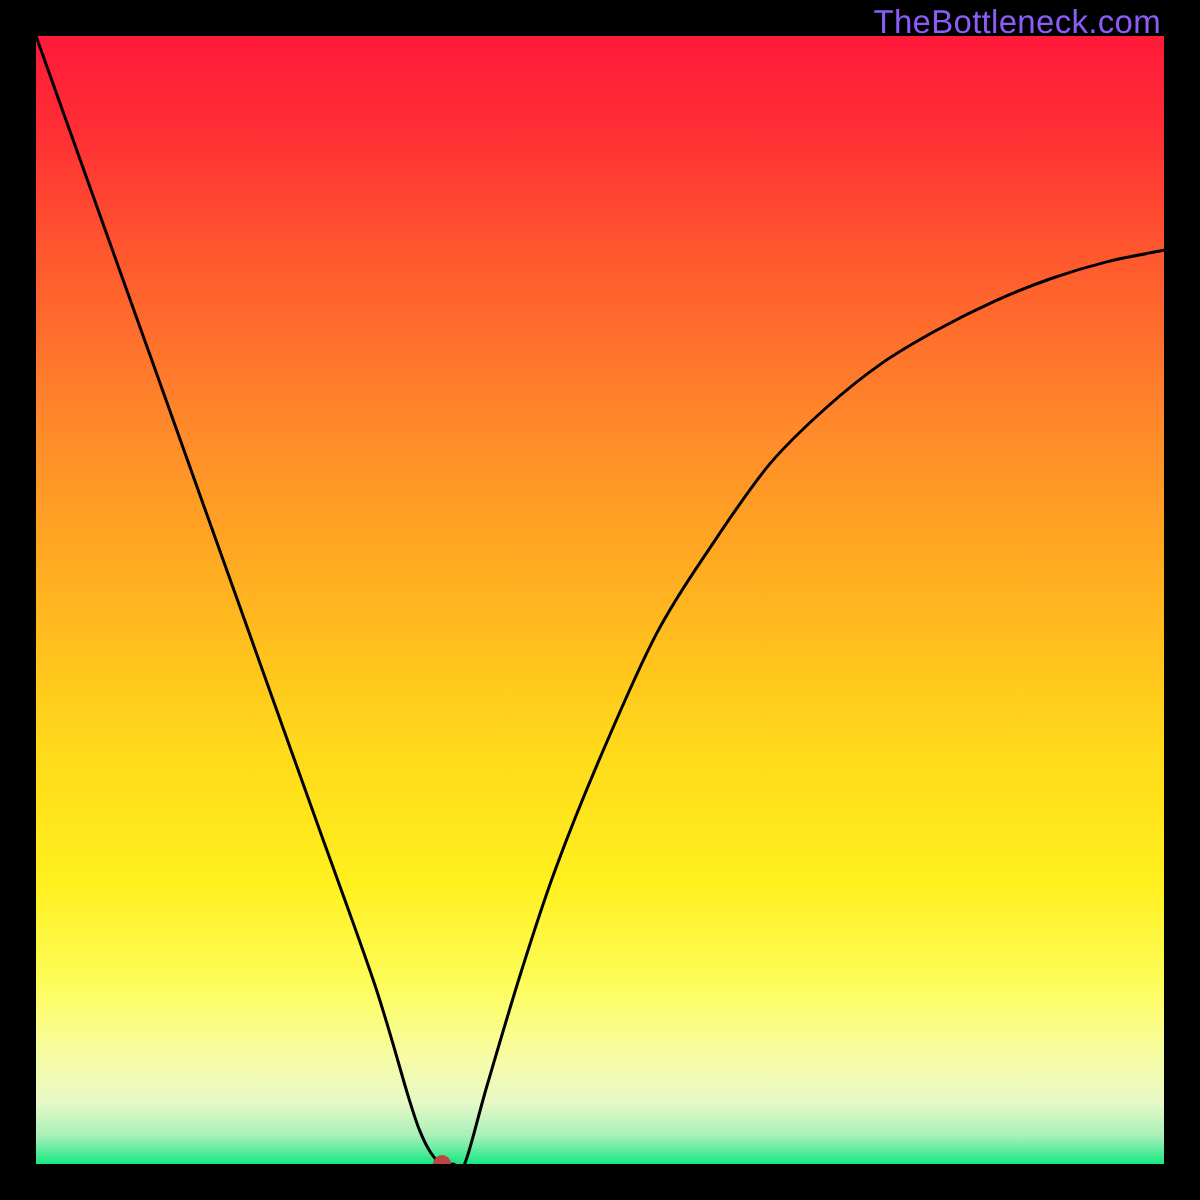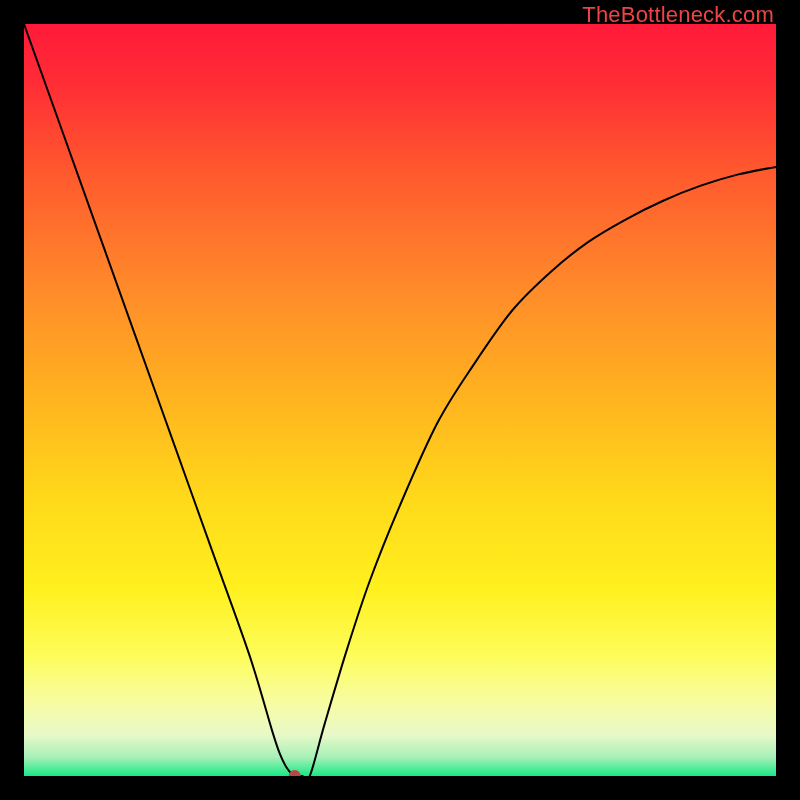--- a/index.html
+++ b/index.html
@@ -16,21 +16,21 @@
     left: 24px;
     top: 24px;
     width: 752px;
     height: 752px;
     background: #fff;
   }
   .watermark {
     position: absolute;
     top: 2px;
     right: 26px;
-    color: #ef4444;
+    color: #8b5cf6;
     font-size: 22px;
     font-weight: 500;
     letter-spacing: 0.2px;
     user-select: none;
   }
   svg {
     display: block;
   }
 </style>
 </head>

